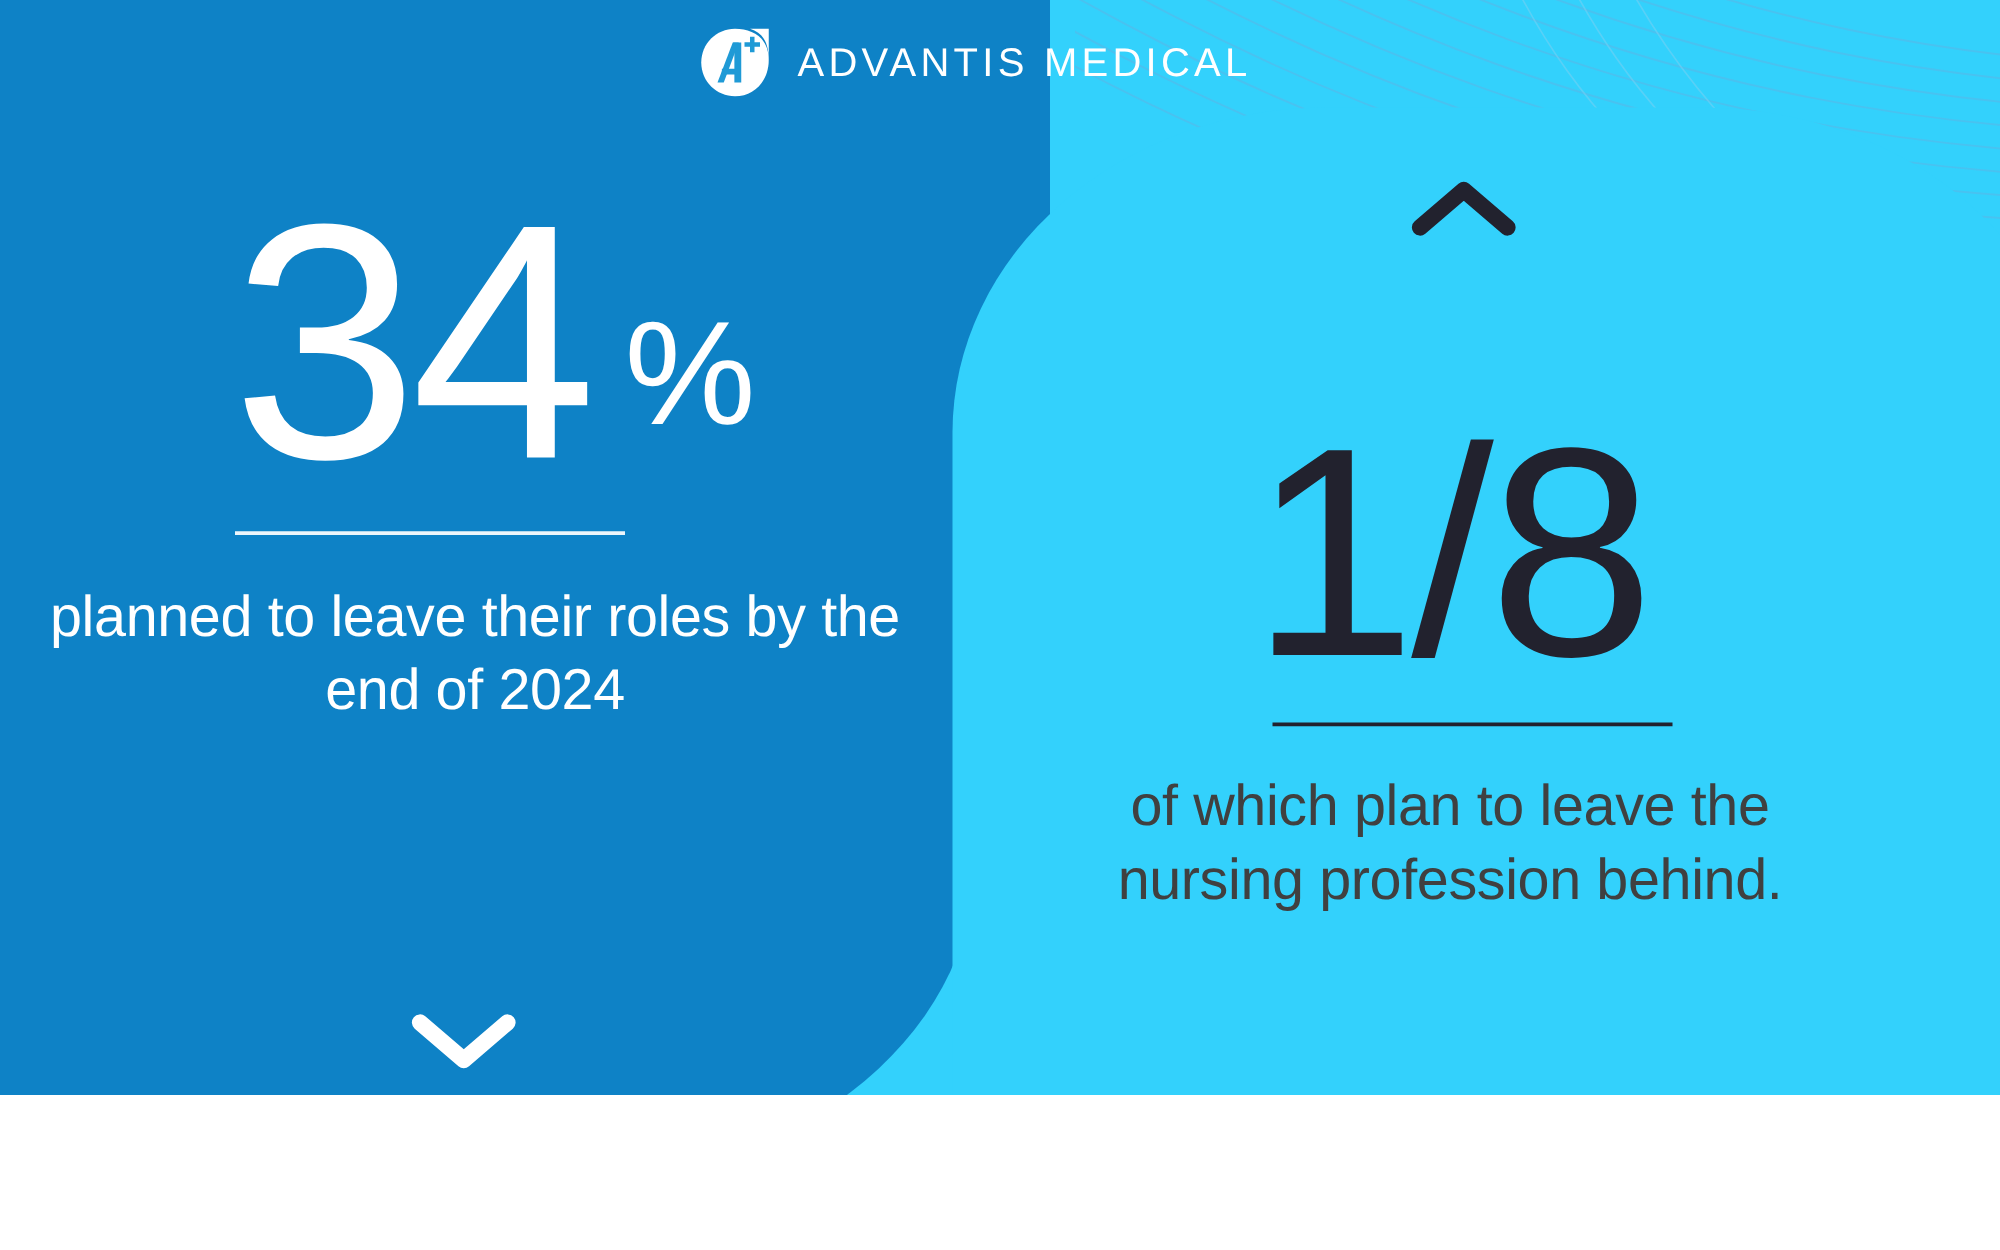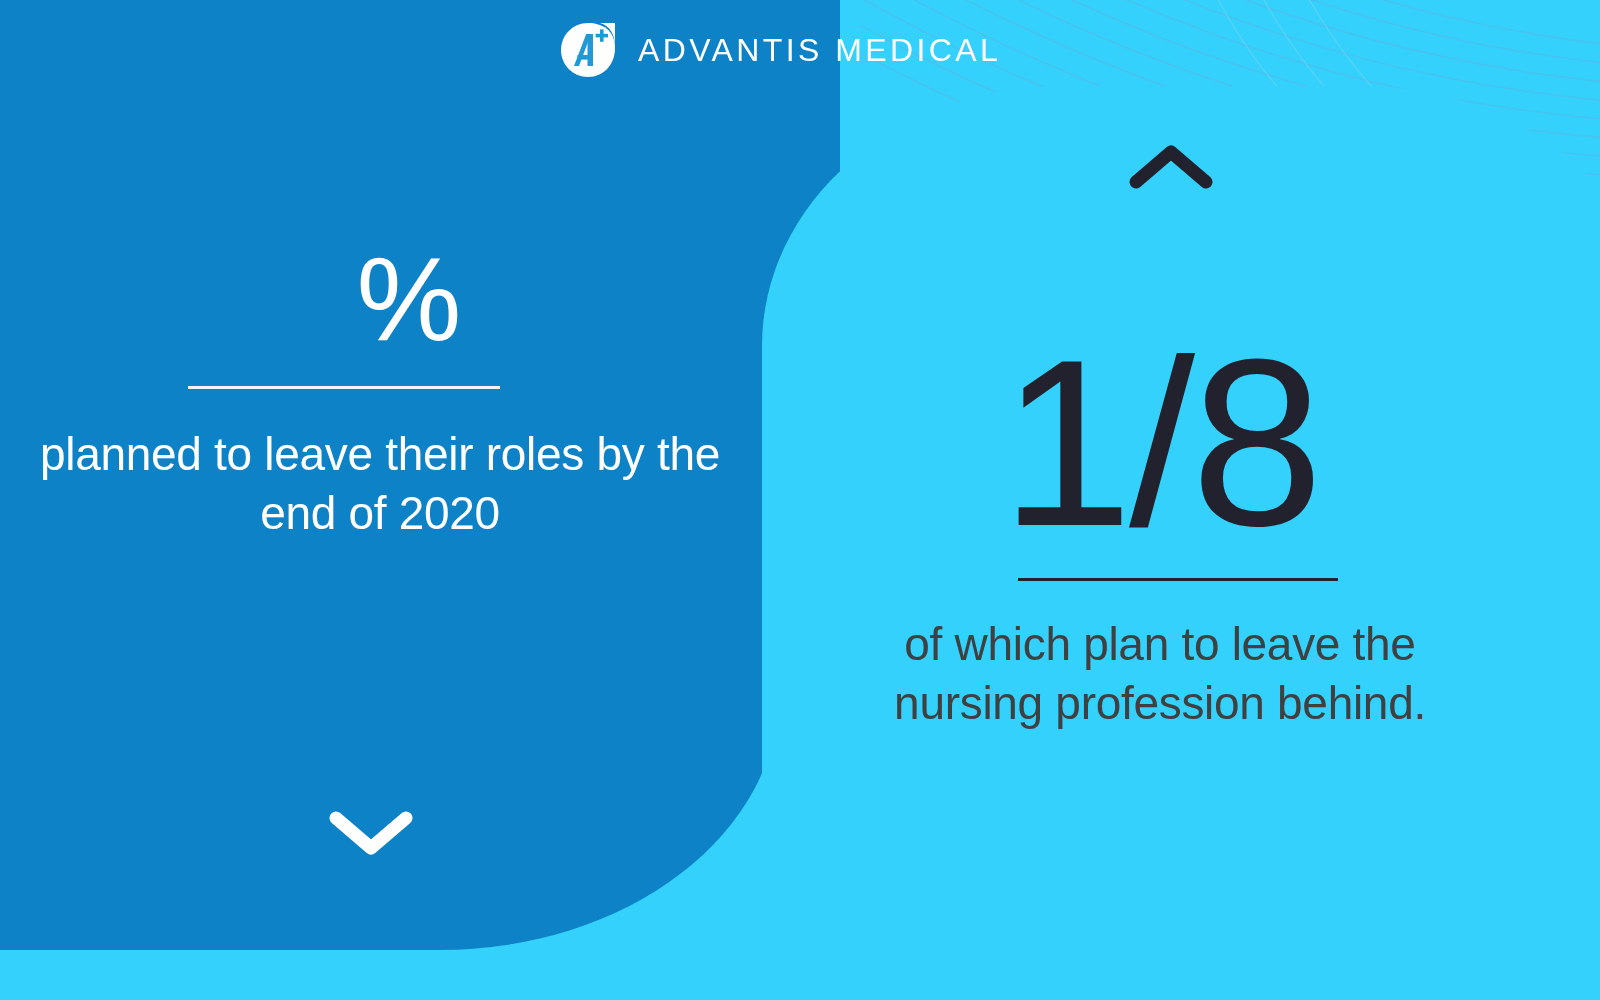--- a/index.html
+++ b/index.html
@@ -3,21 +3,21 @@
 <meta charset="utf-8">
 <style>
   html, body {
     margin: 0;
     padding: 0;
     background: #ffffff;
   }
   #stage {
     position: relative;
     width: 1600px;
-    height: 1000px;
+    height: 876px;
     overflow: hidden;
     font-family: "Liberation Sans", sans-serif;
     background: #33d1fc;
   }
 
   
   .bg-base {
     position: absolute;
     inset: 0;
     background: #33d1fc;
@@ -229,24 +229,25 @@
       <path d="M26.2 12 L31 12 L19 44 L14 44 Z" fill="#1f9ad6"></path>
       <rect x="17.5" y="33" width="14" height="4.6" fill="#1f9ad6"></rect>
       <rect x="40" y="7.4" width="3.6" height="12.4" fill="#1f9ad6"></rect>
       <rect x="35.6" y="11.8" width="12.4" height="3.6" fill="#1f9ad6"></rect>
     </svg>
     <span class="logo-text">ADVANTIS MEDICAL</span>
   </div>
 
   <div class="panel-left">
     <div class="stat-row-left">
+      <span class="big-number-left">34</span>
       <span class="pct-symbol">%</span>
     </div>
     <div class="rule-left"></div>
-    <div class="caption-left">planned to leave their roles by the end of 2020</div>
+    <div class="caption-left">planned to leave their roles by the end of 2024</div>
   </div>
 
   <div class="panel-right">
     <div class="big-number-right">1/8</div>
     <div class="rule-right"></div>
     <div class="caption-right">of which plan to leave the nursing profession behind.</div>
   </div>
 
   <svg class="chev chev-up" viewBox="0 0 86 50">
     <path d="M8 40 L43 10 L78 40" fill="none" stroke="#22222e" stroke-width="13" stroke-linecap="round" stroke-linejoin="round"></path>

